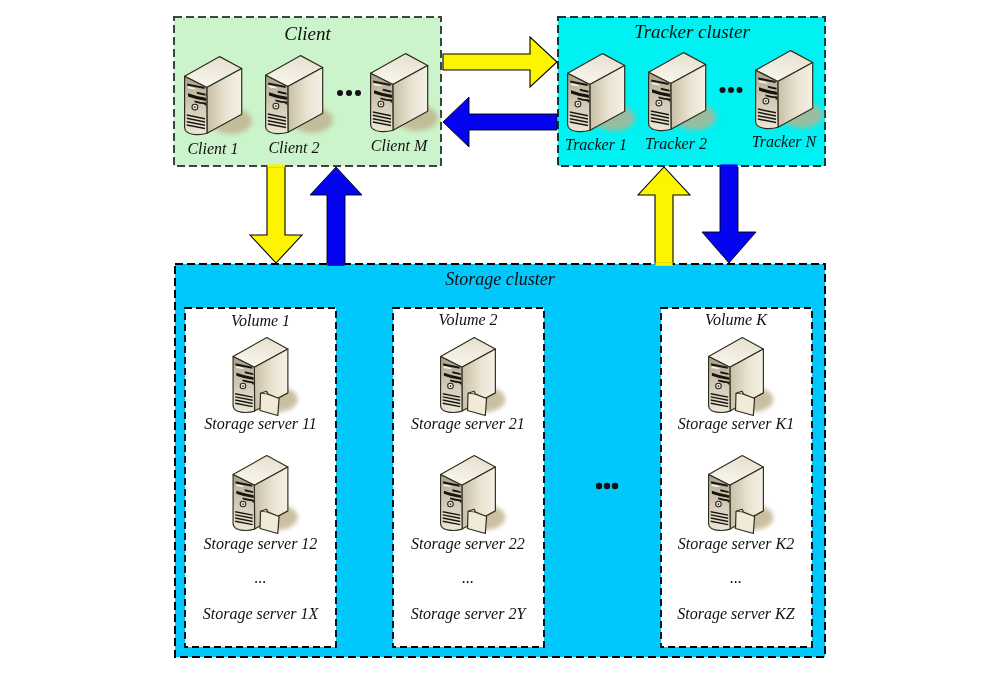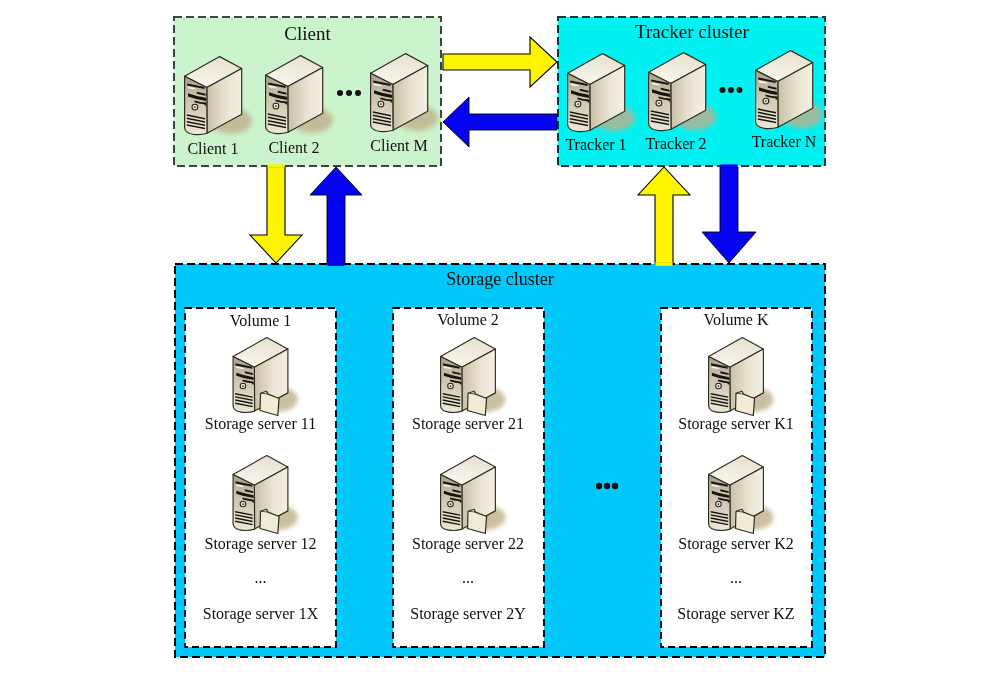--- a/index.html
+++ b/index.html
@@ -1,16 +1,16 @@
 <!DOCTYPE html>
 <html><head>
 <meta charset="utf-8">
 <style>
   html,body{margin:0;padding:0;background:#fff;}
-  #stage{position:relative;width:999px;height:676px;background:#fff;overflow:hidden;}
+  #stage{position:relative;width:999px;height:676px;background:#fff;overflow:hidden;font-style:italic;}
   svg text{font-family:"Liberation Serif",serif;fill:#101010;}
 </style>
 </head>
 <body>
 <div id="stage">
 <svg width="999" height="676" viewBox="0 0 999 676" xmlns="http://www.w3.org/2000/svg">
 <defs>
   <filter id="bl" x="-50%" y="-50%" width="200%" height="200%">
           <feGaussianBlur stdDeviation="2.4"></feGaussianBlur>
         </filter>

